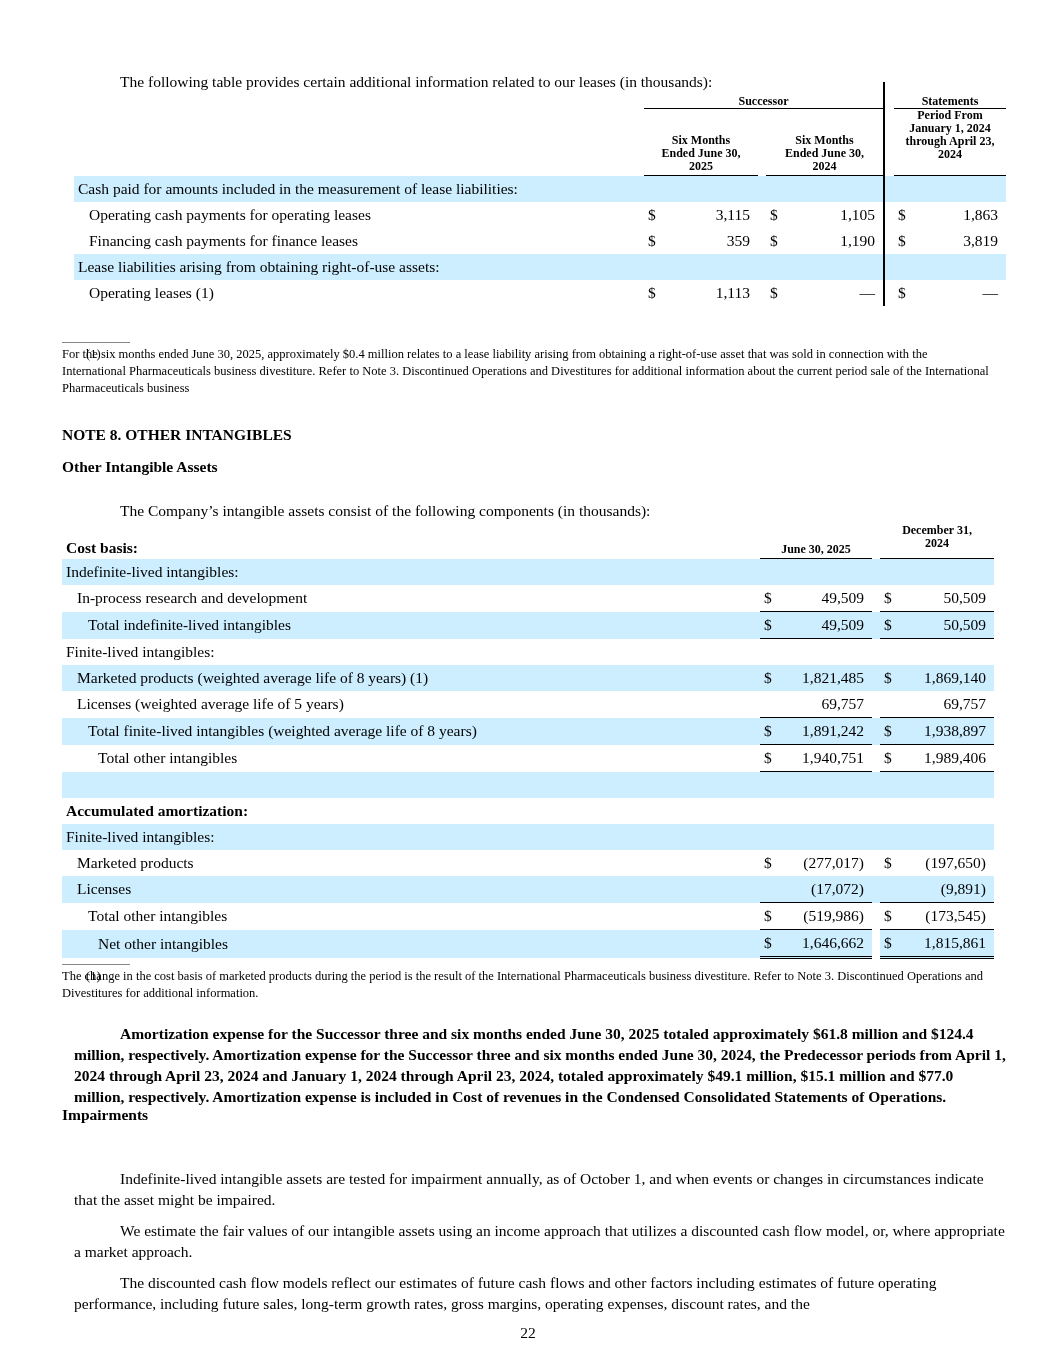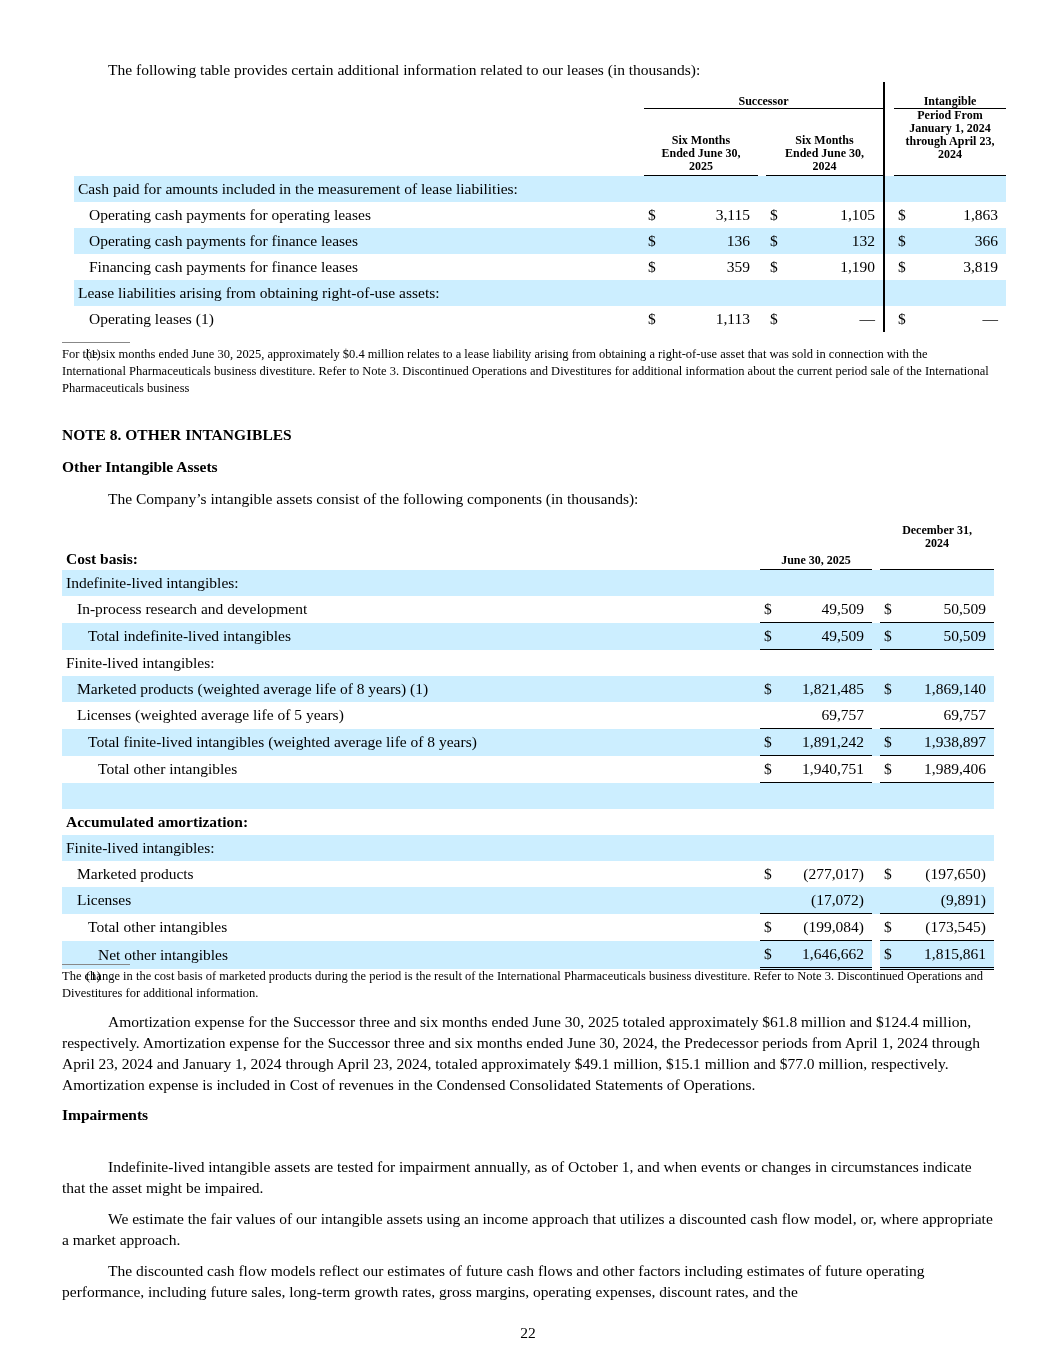--- a/index.html
+++ b/index.html
@@ -2,21 +2,21 @@
 <html><head>
 <meta charset="utf-8">
 <style>
   html, body { margin: 0; padding: 0; background: #ffffff; }
   body {
     width: 1055px; height: 1365px; position: relative; overflow: hidden;
     font-family: "Liberation Serif", "DejaVu Serif", serif;
     color: #000; font-size: 15.5px;
   }
   .page { position: absolute; left: 62px; top: 0; width: 932px; }
-  .indent-p { text-indent: 46px; margin: 0; line-height: 21px; }
+  .indent-p { text-indent: 46px; margin: 12px; line-height: 21px; }
   .hl { background: #cceeff; }
 
   
   .intro { position: absolute; top: 59px; left: 0; }
   table { border-collapse: collapse; }
   .lease { position: absolute; top: 82px; left: 0; width: 932px; margin-left: 12px; }
   .lease td { padding: 0; height: 26px; vertical-align: middle; white-space: nowrap; }
   .hdr { font-weight: bold; font-size: 12px; text-align: center; line-height: 13px; vertical-align: bottom !important; }
   .grp-line { border-bottom: 1.5px solid #000; }
   .col-line { border-bottom: 1.5px solid #000; }
@@ -36,21 +36,21 @@
   .h-note { position: absolute; top: 426px; left: 0; font-weight: bold; font-size: 15.5px; }
   .h-sub { position: absolute; top: 458px; left: 0; font-weight: bold; font-size: 15.5px; }
   .p-comp { position: absolute; top: 488px; left: 0; }
 
   .intang { position: absolute; top: 524px; left: 0; width: 932px; }
   .intang td { padding: 0; height: 26px; vertical-align: middle; white-space: nowrap; }
   .ul { border-bottom: 1.5px solid #000; }
   .dbl { border-bottom: 3.5px double #000; }
   .bold { font-weight: bold; }
 
-  .p-amort { position: absolute; top: 1011px; left: 0; width: 932px; }
+  .p-amort { position: absolute; top: 1011px; left: 0; width: 932px; font-weight: bold; }
   .h-imp { position: absolute; top: 1106px; left: 0; font-weight: bold; }
   .p-imp1 { position: absolute; top: 1156px; left: 0; width: 932px; }
   .p-imp2 { position: absolute; top: 1208px; left: 0; width: 932px; }
   .p-imp3 { position: absolute; top: 1260px; left: 0; width: 932px; }
   .pgnum { position: absolute; top: 1324px; left: 0; width: 932px; text-align: center; }
 </style>
 </head>
 <body>
 
 <div class="page">
@@ -67,21 +67,21 @@
         <col style="width:96px">
         <col style="width:10px">
       <col style="width:22px">
         <col style="width:90px">
     </colgroup>
     <tbody>
         <tr>
       <td></td>
       <td colspan="5" class="hdr grp-line" style="height:22px;vertical-align:middle">Successor</td>
       <td class="sep"></td>
-      <td colspan="2" class="hdr grp-line" style="vertical-align:middle">Intangible</td>
+      <td colspan="2" class="hdr grp-line" style="vertical-align:middle">Statements</td>
     </tr>
     <tr style="height:62px">
       <td></td>
       <td colspan="2" class="hdr col-line" style="padding-bottom:2px">
         <div>Six Months</div>
         <div>Ended June 30,</div>
         <div>2025</div>
       </td>
       <td></td>
       <td colspan="2" class="hdr col-line" style="padding-bottom:2px">
@@ -111,31 +111,20 @@
     <tr>
       <td class="lbl2">Operating cash payments for operating leases</td>
       <td class="dol">$</td>
       <td class="num">3,115</td>
           <td></td>
       <td class="dol">$</td>
       <td class="num">1,105</td>
       <td class="sep"></td>
       <td class="dol">$</td>
       <td class="num">1,863</td>
-    </tr>
-    <tr class="hl">
-      <td class="lbl2">Operating cash payments for finance leases</td>
-      <td class="dol">$</td>
-      <td class="num">136</td>
-          <td></td>
-      <td class="dol">$</td>
-      <td class="num">132</td>
-      <td class="sep"></td>
-      <td class="dol">$</td>
-      <td class="num">366</td>
     </tr>
     <tr>
       <td class="lbl2">Financing cash payments for finance leases</td>
       <td class="dol">$</td>
       <td class="num">359</td>
           <td></td>
       <td class="dol">$</td>
       <td class="num">1,190</td>
       <td class="sep"></td>
       <td class="dol">$</td>
@@ -185,21 +174,21 @@
       <col style="width:22px">
         <col style="width:92px">
     </colgroup>
     <tbody>
         <tr style="height:34px">
       <td class="lbl1 bold" style="vertical-align:bottom;padding-bottom:2px">Cost basis:</td>
       <td colspan="2" class="hdr col-line" style="padding-bottom:2px">
         <div>June 30, 2025</div>
       </td>
       <td></td>
-      <td colspan="2" class="hdr col-line" style="padding-bottom:19px">
+      <td colspan="2" class="hdr col-line" style="padding-bottom:8px">
         <div>December 31,</div>
         <div>2024</div>
       </td>
     </tr>
     <tr class="hl">
       <td class="lbl1">Indefinite-lived intangibles:</td>
       <td></td>
           <td></td>
           <td></td>
           <td></td>
@@ -297,21 +286,21 @@
       <td class="lbl2">Licenses</td>
       <td class="ul"></td>
       <td class="num ul" style="padding-right:4px">(17,072)</td>
           <td></td>
       <td class="ul"></td>
       <td class="num ul" style="padding-right:4px">(9,891)</td>
     </tr>
     <tr>
       <td class="lbl3">Total other intangibles</td>
       <td class="dol ul">$</td>
-      <td class="num ul" style="padding-right:4px">(199,084)</td>
+      <td class="num ul" style="padding-right:4px">(519,986)</td>
           <td></td>
       <td class="dol ul">$</td>
       <td class="num ul" style="padding-right:4px">(173,545)</td>
     </tr>
     <tr class="hl">
       <td class="lbl4">Net other intangibles</td>
       <td class="dol dbl">$</td>
       <td class="num dbl">1,646,662</td>
           <td style="background:#fff"></td>
       <td class="dol dbl">$</td>

